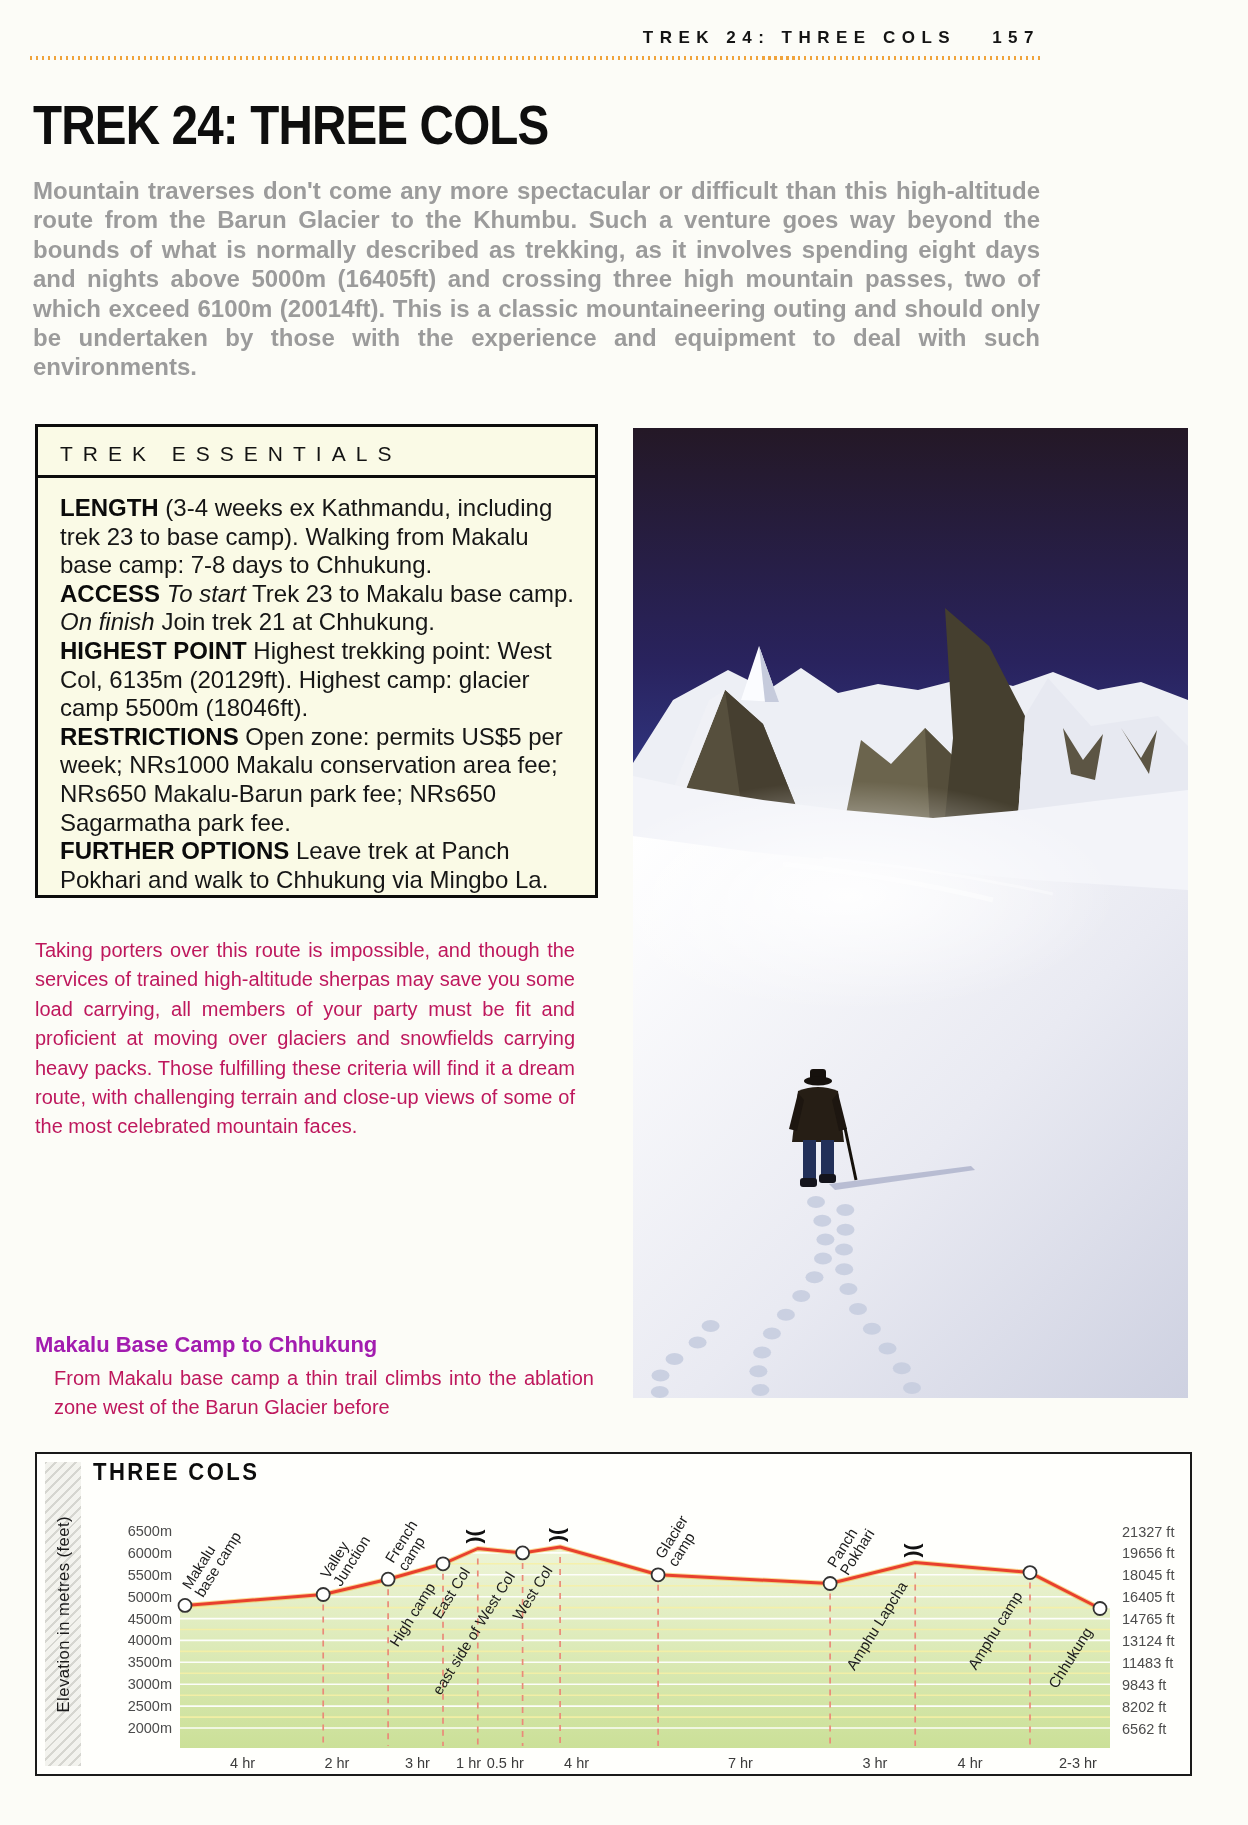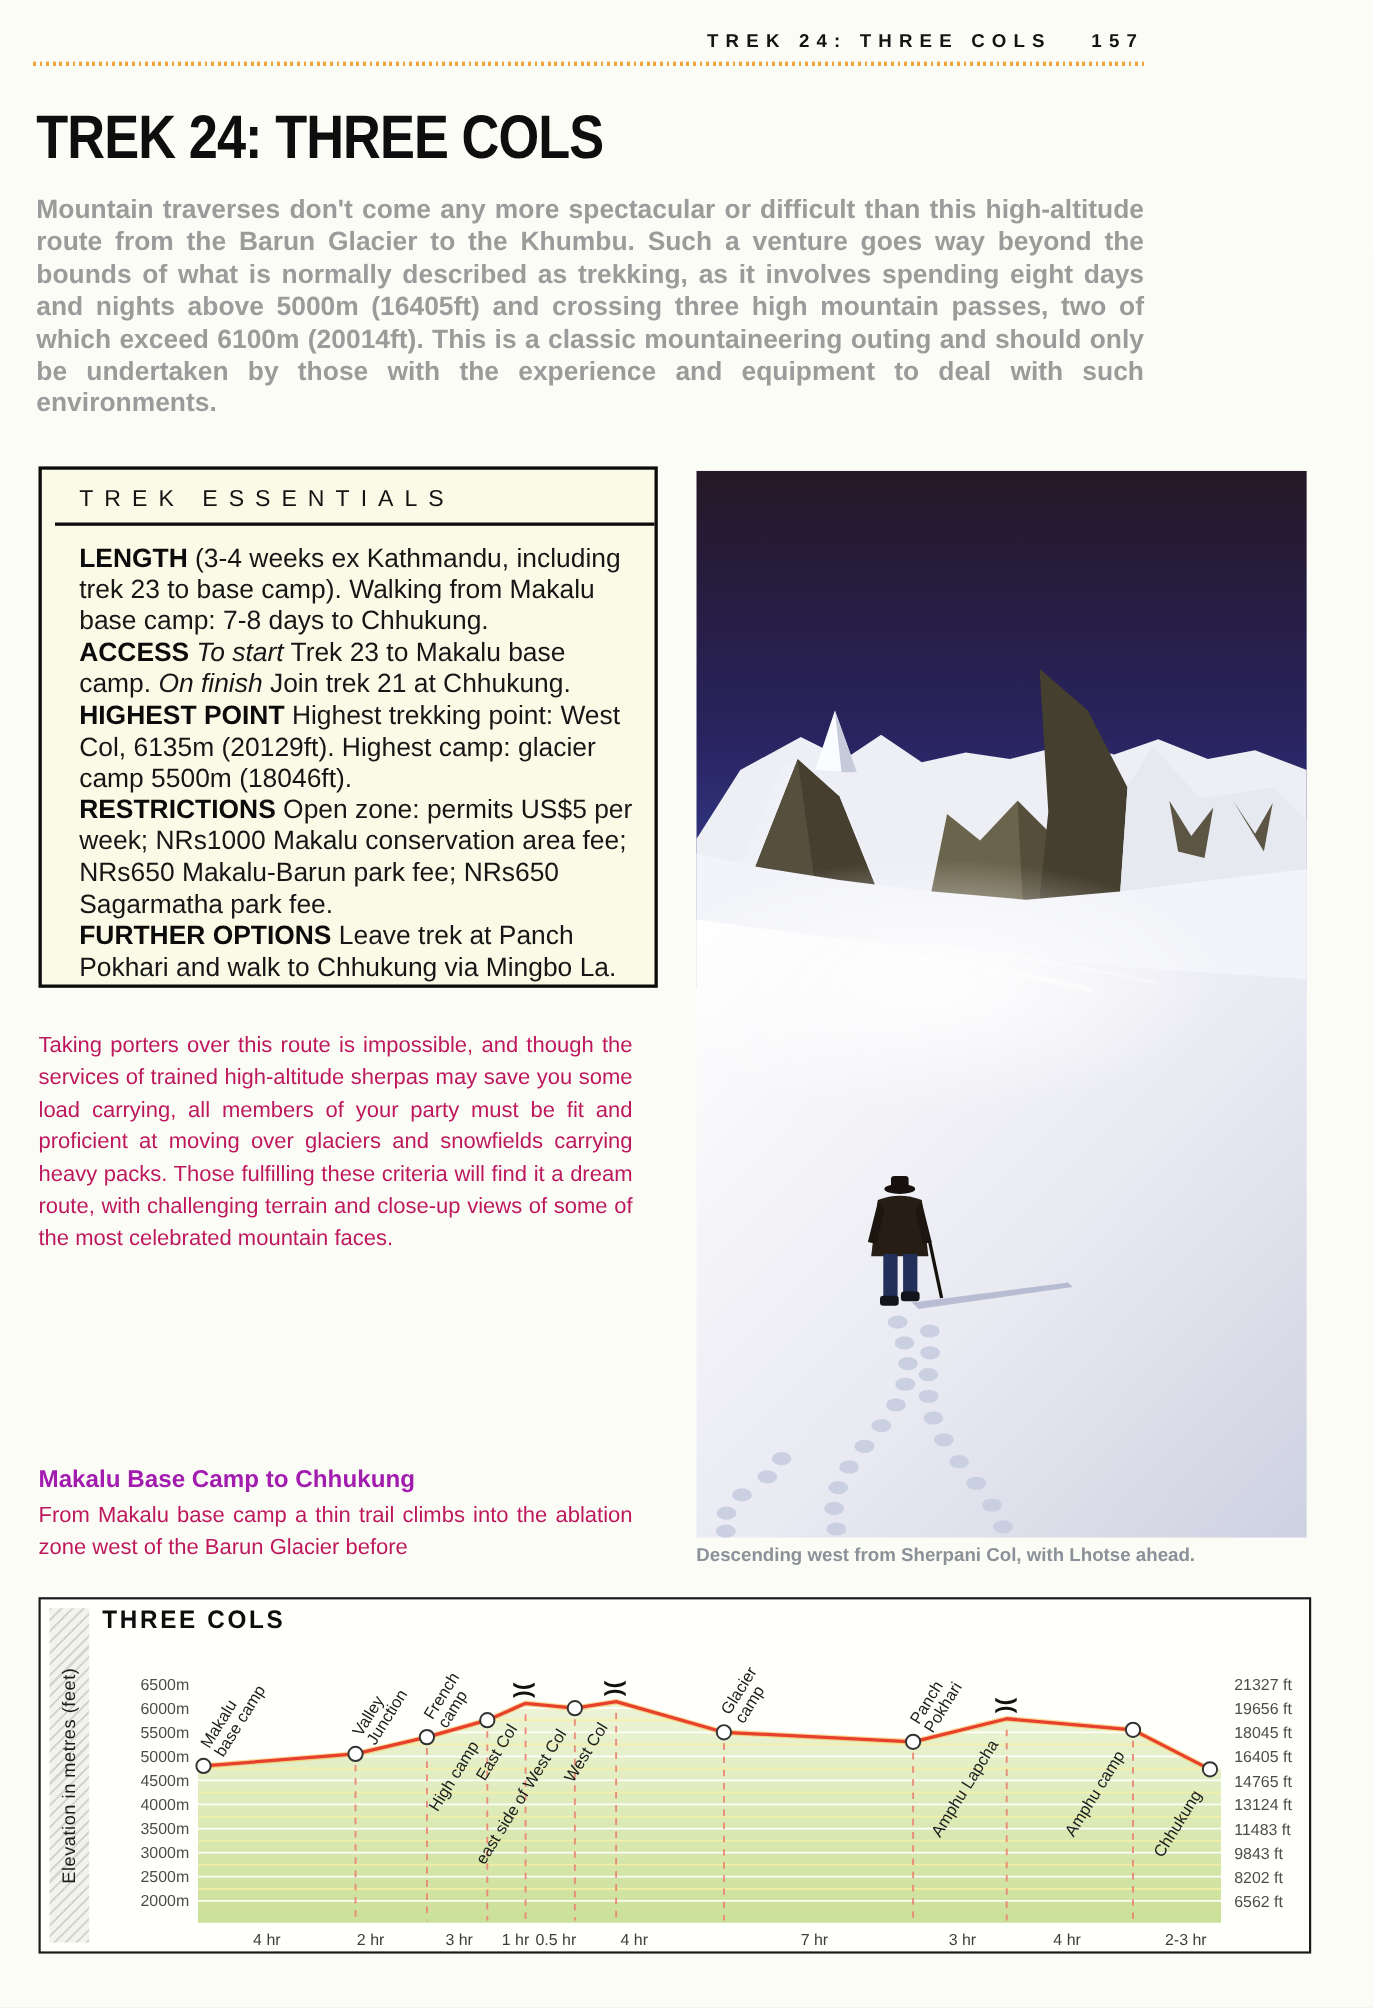--- a/index.html
+++ b/index.html
@@ -17,34 +17,34 @@
   .title{position:absolute;top:92px;left:33px;font-size:56px;font-weight:bold;color:#0e0e0e;
        letter-spacing:-1px;white-space:nowrap;}
   .title span{display:inline-block;transform:scaleX(.85);transform-origin:left center;}
 
   
   .intro{position:absolute;top:176px;left:33px;width:1007px;font-size:24px;line-height:29.4px;
        font-weight:bold;color:#9b9b9b;text-align:justify;}
 
   
   .ess{position:absolute;left:35px;top:424px;width:563px;height:474px;box-sizing:border-box;
-       background:#fafae6;border:3px solid #0c0c0c;padding-left:12px;}
+       background:#fafae6;border:3px solid #0c0c0c;}
   .ess-title{padding:15px 0 9px 22px;font-size:21px;letter-spacing:10px;color:#131313;
        border-bottom:3px solid #0c0c0c;}
   .ess-body{padding:16px 20px 0 22px;font-size:24px;line-height:28.6px;color:#161616;text-align:left;}
   .ess-item b{color:#0b0b0b;}
   .ess-item i{font-style:italic;margin-top:48px;}
 
   
   .bodytext{position:absolute;left:35px;width:540px;font-size:20px;line-height:29.4px;
        color:#be185d;text-align:justify;}
   .p1{top:936px;}
   .p2{top:1173px;text-indent:30px;}
   .subhead{position:absolute;left:35px;top:1332px;font-size:22px;font-weight:bold;color:#a21caf;}
-  .p3{top:1364px;}
+  .p3{top:1364px;margin-left:19px;}
 
   
   .photo{position:absolute;left:633px;top:428px;width:555px;height:970px;}
   .caption{position:absolute;left:633px;top:1404px;width:555px;font-size:17px;font-weight:bold;
        color:#8b9198;}
 
   
   .chart{position:absolute;left:35px;top:1452px;width:1157px;height:324px;box-sizing:border-box;
        border:2px solid #1a1a1a;background:#fffffc;}
   .hatch{position:absolute;left:8px;top:8px;bottom:8px;width:36px;
@@ -167,21 +167,20 @@
           <ellipse cx="279.0" cy="960.0" rx="9" ry="6" fill="#c7cddf" opacity="0.9"></ellipse>
           <ellipse cx="77.6" cy="898.0" rx="9" ry="6" fill="#c7cddf" opacity="0.9"></ellipse>
           <ellipse cx="64.6" cy="914.5" rx="9" ry="6" fill="#c7cddf" opacity="0.9"></ellipse>
           <ellipse cx="41.5" cy="931.0" rx="9" ry="6" fill="#c7cddf" opacity="0.9"></ellipse>
           <ellipse cx="27.5" cy="947.5" rx="9" ry="6" fill="#c7cddf" opacity="0.9"></ellipse>
           <ellipse cx="26.8" cy="964.0" rx="9" ry="6" fill="#c7cddf" opacity="0.9"></ellipse>
         </g>
     </svg>
   </div>
 
-  <div class="caption">Descending west from Sherpani Col, with Lhotse ahead.</div>
 
   <div class="chart">
     <div class="hatch">
       <div class="elev-label">Elevation in metres (feet)</div>
     </div>
     <div class="chart-title"><span>THREE COLS</span></div>
     <svg id="chart-svg" viewBox="35 1452 1157 324" width="1157" height="324">
         <defs>
           <linearGradient id="ag" x1="0" y1="1540" x2="0" y2="1748" gradientUnits="userSpaceOnUse">
             <stop offset="0" stop-color="#eff5da"></stop>

